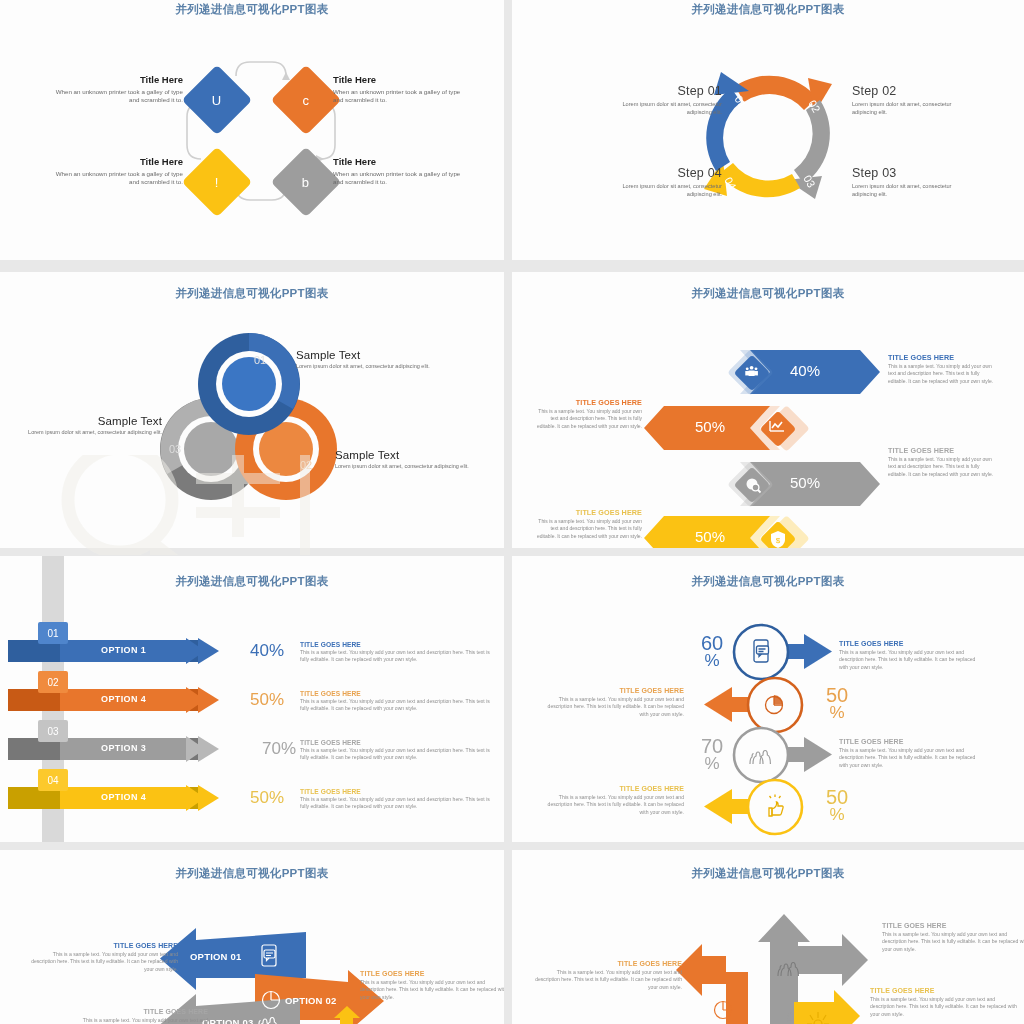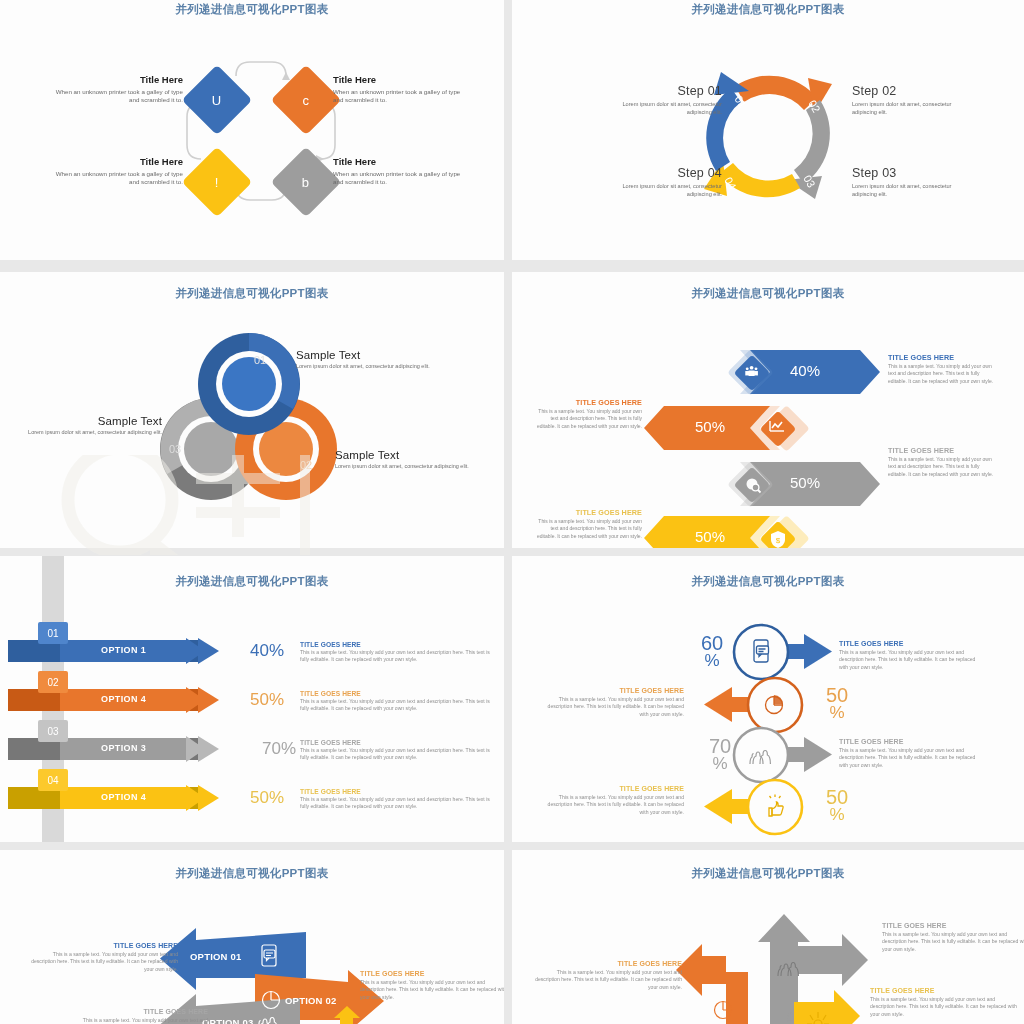--- a/index.html
+++ b/index.html
@@ -448,21 +448,21 @@
     </svg>
 
     <div class="s6-num" style="left:180px;top:78px;color:#3b6fb6;text-align:center;width:40px;">
       <div>60</div>
       <div style="font-size:17px;">%</div>
     </div>
     <div class="s6-num" style="left:305px;top:130px;color:#e8a24e;text-align:center;width:40px;">
       <div>50</div>
       <div style="font-size:17px;">%</div>
     </div>
-    <div class="s6-num" style="left:188px;top:181px;color:#a6a6a6;text-align:center;width:40px;">
+    <div class="s6-num" style="left:180px;top:181px;color:#a6a6a6;text-align:center;width:40px;">
       <div>70</div>
       <div style="font-size:17px;">%</div>
     </div>
     <div class="s6-num" style="left:305px;top:232px;color:#e8c14e;text-align:center;width:40px;">
       <div>50</div>
       <div style="font-size:17px;">%</div>
     </div>
 
     <div class="s6-txt" style="left:327px;top:84px;text-align:left;">
       <div class="tgh" style="color:#3b6fb6;">TITLE GOES HERE</div>

